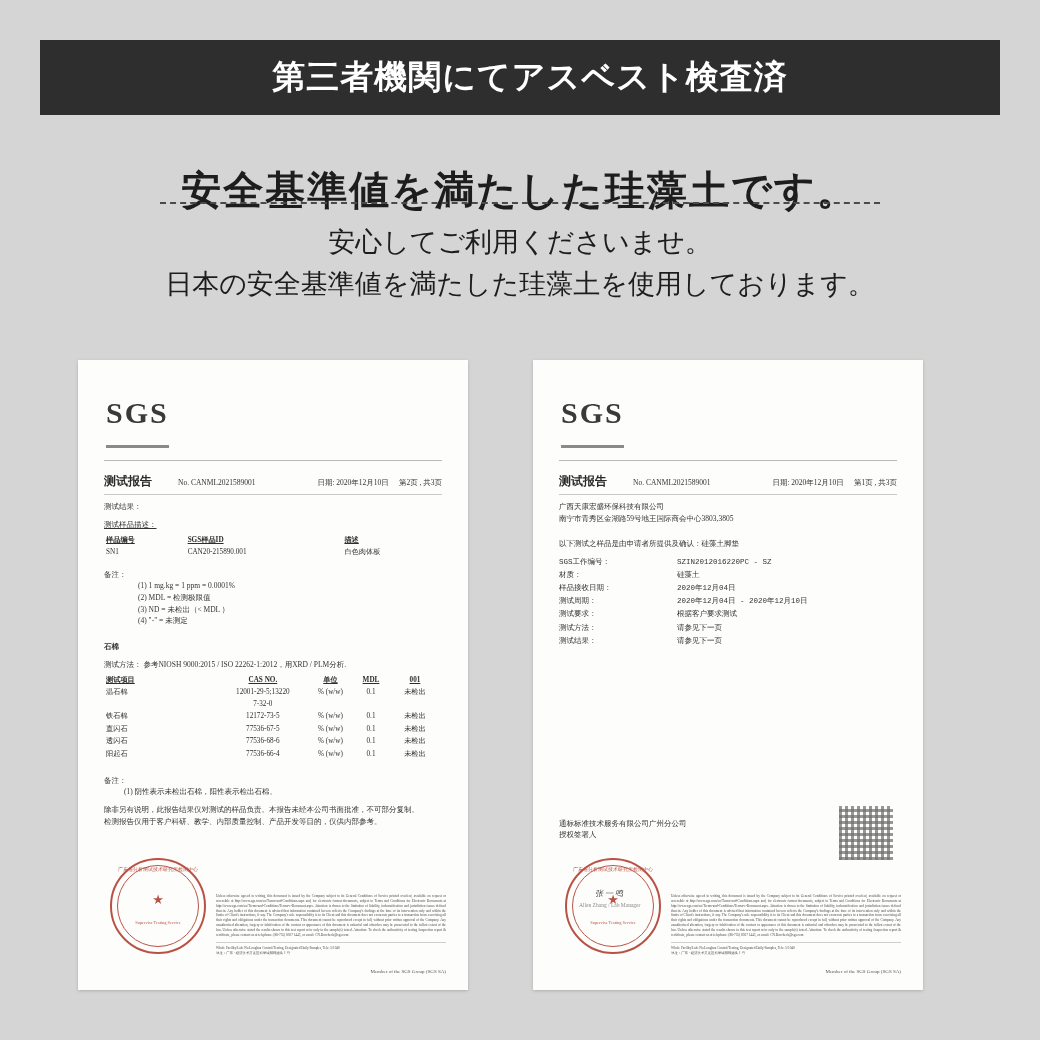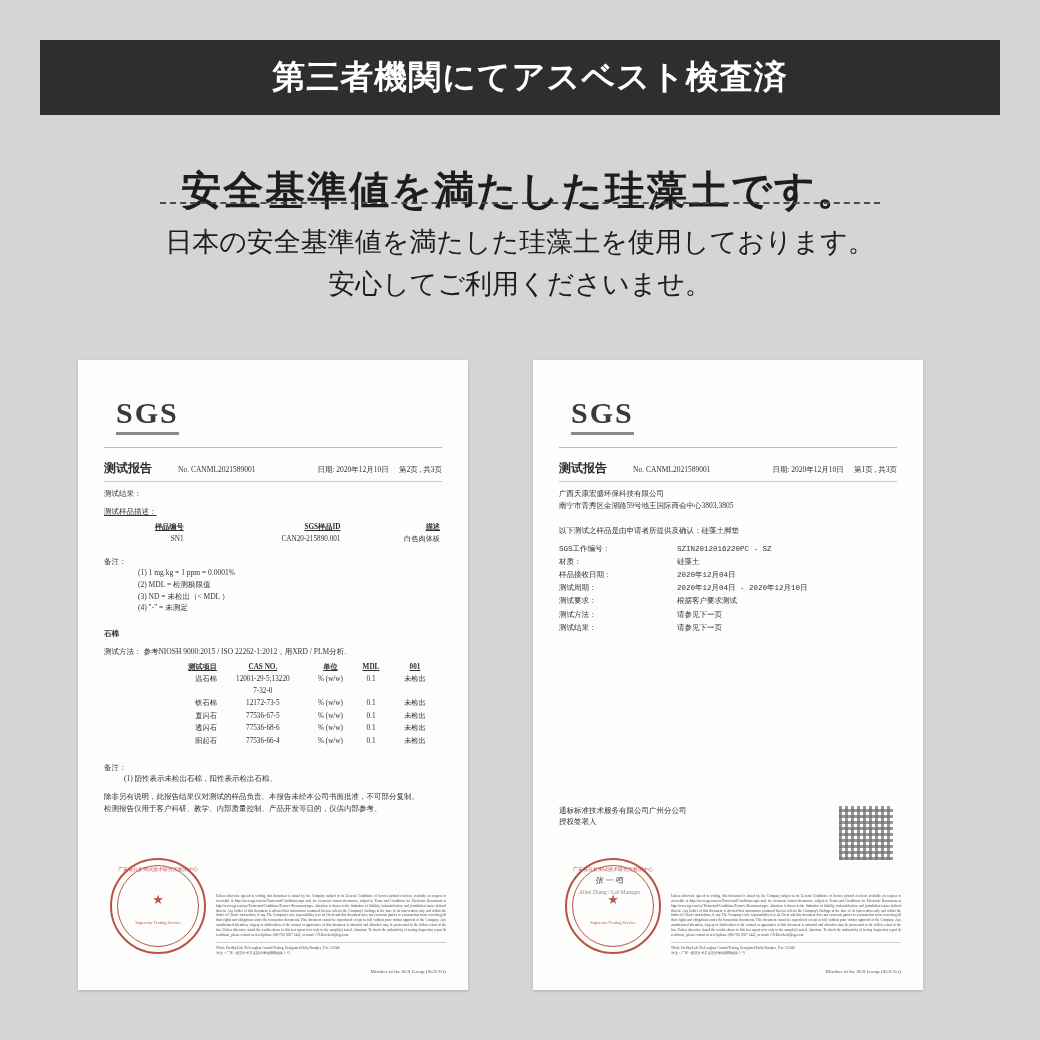--- a/index.html
+++ b/index.html
@@ -95,24 +95,24 @@
     padding: 22px 26px 10px 26px;
     box-sizing: border-box;
   }
   
   .sgs-logo {
     font-family: "Liberation Serif", serif;
     font-size: 30px;
     font-weight: bold;
     letter-spacing: 2px;
     color: #3a3a3a;
-    margin: 14px 0 2px 12px;
+    margin: 14px 0 2px 2px;
     display: inline-block;
     border-bottom: 3px solid #8a8a8a;
-    padding-bottom: 2px;
+    padding-bottom: 15px;
   }
   .sgs-rule {
     margin: 10px 0 0 0;
     border-top: 1px solid #b9b9b9;
   }
   .doc-title-row {
     display: flex;
     align-items: baseline;
     margin-top: 12px;
     font-size: 9px;
@@ -156,21 +156,21 @@
   
   table.mini {
     width: 100%;
     border-collapse: collapse;
     font-size: 7.2px;
     color: #2e2e2e;
     margin-top: 3px;
   }
   table.mini td, table.mini th {
     padding: 1.4px 2px;
-    text-align: right;
+    text-align: left;
     white-space: nowrap;
     font-weight: normal;
   }
   table.mini th {
     font-weight: bold;
     text-decoration: underline;
     font-size: 7.2px;
   }
   .sample-tbl th, .sample-tbl td { padding-left: 26px; }
   .asb-tbl th:nth-child(n+2), .asb-tbl td:nth-child(n+2) { text-align: center; }
@@ -276,22 +276,22 @@
   <div class="header-band">
     <span class="header-band-text">第三者機関にてアスベスト検査済</span>
   </div>
 
   <div class="headline">
     <span class="headline-text">安全基準値を満たした珪藻土です。</span>
   </div>
   <div class="dashed-rule"></div>
 
   <div class="subcopy">
+    <div>安心してご利用くださいませ。</div>
     <div>日本の安全基準値を満たした珪藻土を使用しております。</div>
-    <div>安心してご利用くださいませ。</div>
   </div>
 
   <div class="sheet sheet-left">
     <div class="sheet-inner">
       <div class="sgs-logo">SGS</div>
       <div class="sgs-rule"></div>
 
       <div class="doc-title-row">
         <span class="doc-title">测试报告</span>
         <span class="doc-meta">No. CANML2021589001</span>

